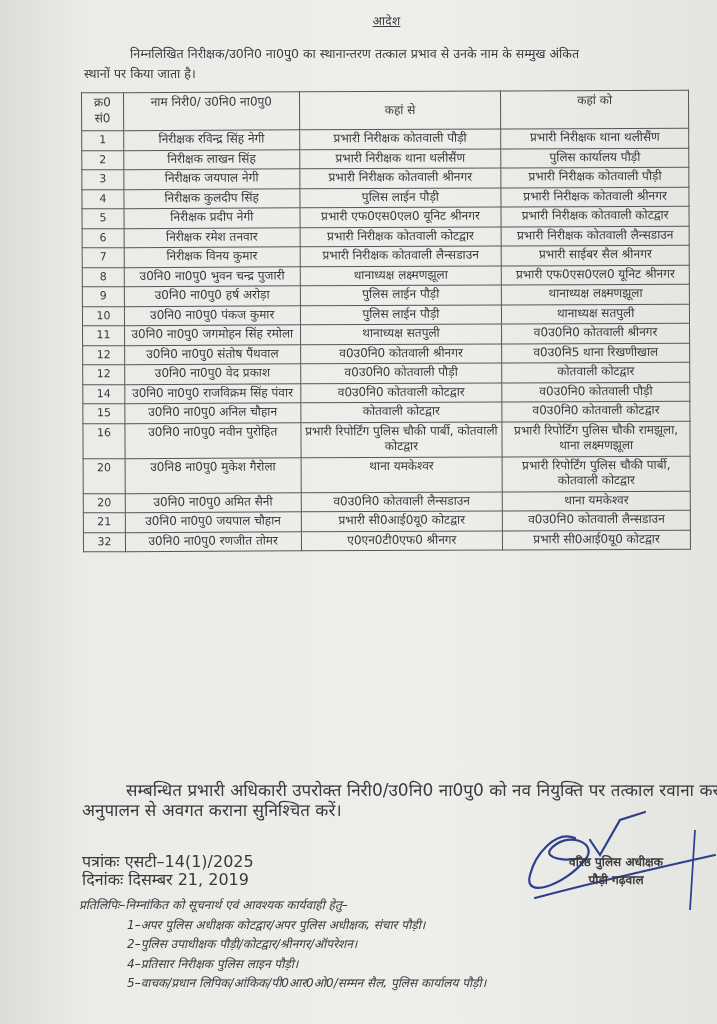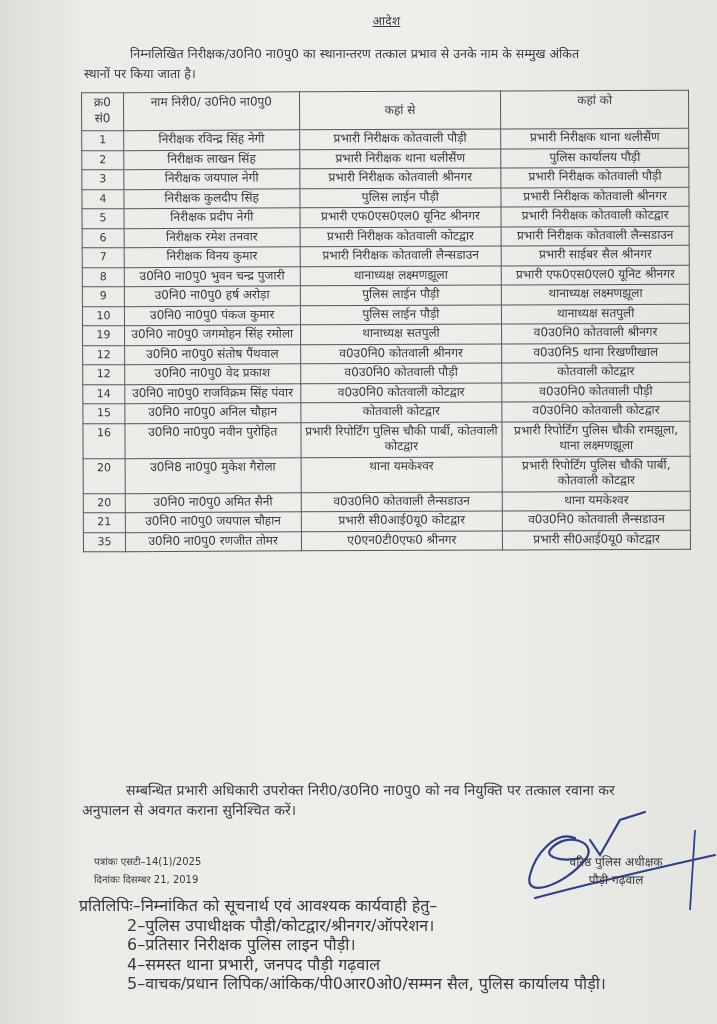--- a/index.html
+++ b/index.html
@@ -30,27 +30,27 @@
   }
   td, th {
     border: 1px solid #55575b; font-weight: normal; text-align: center;
     vertical-align: top; line-height: 15.5px; padding: 1px 3px 2px 3px;
   }
   th { vertical-align: top; padding-top: 2px; }
   col.c1 { width: 42px; } col.c2 { width: 176px; } col.c3 { width: 202px; } col.c4 { width: 188px; }
   td.sn { font-size: 11px; }
   .closing {
     position: absolute; top: 780px; left: 82px; width: 630px;
-    font-size: 14px; line-height: 20px;
+    font-size: 17px; line-height: 20px;
   }
   .closing .l1 { display: block; padding-left: 44px; white-space: nowrap; }
-  .ref { position: absolute; left: 82px; top: 853px; font-size: 10px; line-height: 18px; margin-left: 12px; }
-  .sig-block { position: absolute; left: 556px; top: 853px; width: 120px; text-align: center; font-size: 12px; line-height: 18px; }
+  .ref { position: absolute; left: 82px; top: 853px; font-size: 16px; line-height: 18px; }
+  .sig-block { position: absolute; left: 556px; top: 853px; width: 120px; text-align: center; font-size: 12px; line-height: 18px; font-weight: bold; }
   .sig { position: absolute; left: 505px; top: 800px; width: 212px; height: 110px; }
-  .cc { position: absolute; left: 79px; top: 896px; font-size: 16px; line-height: 19.5px; }
+  .cc { position: absolute; left: 79px; top: 896px; font-size: 12px; line-height: 19.5px; font-style: italic; }
   .cc .item { padding-left: 48px; white-space: nowrap; }
 </style>
 </head>
 <body>
 
 <div class="page">
 
   <div class="title">आदेश</div>
 
   <div class="intro">
@@ -128,21 +128,21 @@
           <td>पुलिस लाईन पौड़ी</td>
           <td>थानाध्यक्ष लक्ष्मणझूला</td>
         </tr>
         <tr>
           <td class="sn">10</td>
           <td>उ0नि0 ना0पु0 पंकज कुमार</td>
           <td>पुलिस लाईन पौड़ी</td>
           <td>थानाध्यक्ष सतपुली</td>
         </tr>
         <tr>
-          <td class="sn">19</td>
+          <td class="sn">11</td>
           <td>उ0नि0 ना0पु0 जगमोहन सिंह रमोला</td>
           <td>थानाध्यक्ष सतपुली</td>
           <td>व0उ0नि0 कोतवाली श्रीनगर</td>
         </tr>
         <tr>
           <td class="sn">12</td>
           <td>उ0नि0 ना0पु0 संतोष पैंथवाल</td>
           <td>व0उ0नि0 कोतवाली श्रीनगर</td>
           <td>व0उ0नि5 थाना रिखणीखाल</td>
         </tr>
@@ -182,21 +182,21 @@
           <td>व0उ0नि0 कोतवाली लैन्सडाउन</td>
           <td>थाना यमकेश्वर</td>
         </tr>
         <tr>
           <td class="sn">21</td>
           <td>उ0नि0 ना0पु0 जयपाल चौहान</td>
           <td>प्रभारी सी0आई0यू0 कोटद्वार</td>
           <td>व0उ0नि0 कोतवाली लैन्सडाउन</td>
         </tr>
         <tr>
-          <td class="sn">35</td>
+          <td class="sn">32</td>
           <td>उ0नि0 ना0पु0 रणजीत तोमर</td>
           <td>ए0एन0टी0एफ0 श्रीनगर</td>
           <td>प्रभारी सी0आई0यू0 कोटद्वार</td>
         </tr>
       </tbody>
   </table>
 
   <div class="closing">
     <span class="l1">सम्बन्धित प्रभारी अधिकारी उपरोक्त निरी0/उ0नि0 ना0पु0 को नव नियुक्ति पर तत्काल रवाना कर</span>
     <span>अनुपालन से अवगत कराना सुनिश्चित करें।</span>
@@ -212,18 +212,18 @@
     <div>दिनांकः दिसम्बर 21, 2019</div>
   </div>
 
   <div class="sig-block">
     <div>वरिष्ठ पुलिस अधीक्षक</div>
     <div>पौड़ी गढ़वाल</div>
   </div>
 
   <div class="cc">
     <div>प्रतिलिपिः–निम्नांकित को सूचनार्थ एवं आवश्यक कार्यवाही हेतु–</div>
+    <div class="item">1–अपर पुलिस अधीक्षक कोटद्वार/अपर पुलिस अधीक्षक, संचार पौड़ी।</div>
     <div class="item">2–पुलिस उपाधीक्षक पौड़ी/कोटद्वार/श्रीनगर/ऑपरेशन।</div>
-    <div class="item">6–प्रतिसार निरीक्षक पुलिस लाइन पौड़ी।</div>
-    <div class="item">4–समस्त थाना प्रभारी, जनपद पौड़ी गढ़वाल</div>
+    <div class="item">4–प्रतिसार निरीक्षक पुलिस लाइन पौड़ी।</div>
     <div class="item">5–वाचक/प्रधान लिपिक/आंकिक/पी0आर0ओ0/सम्मन सैल, पुलिस कार्यालय पौड़ी।</div>
   </div>
 </div>
 
 </body></html>

